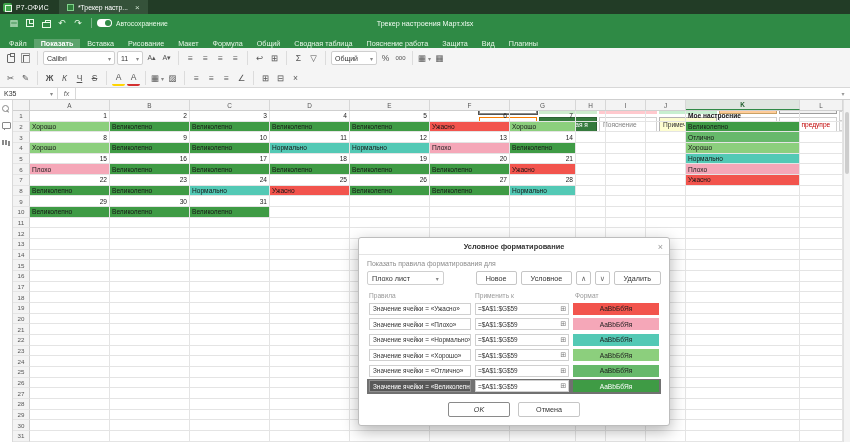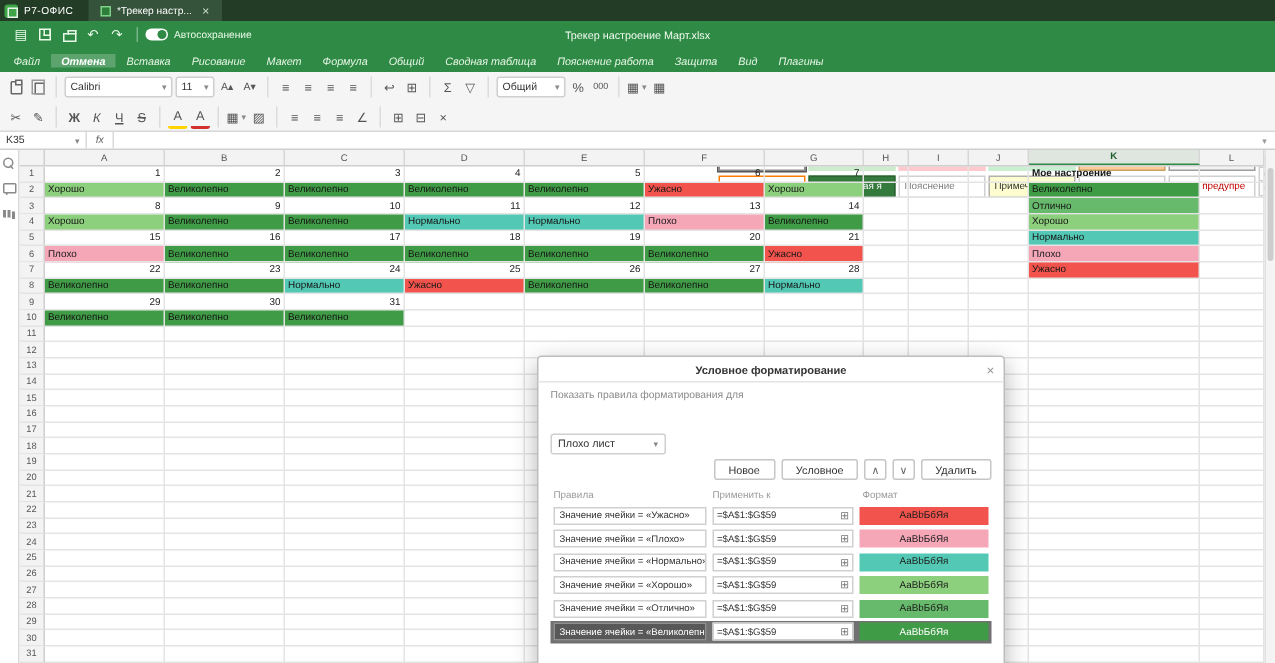--- a/index.html
+++ b/index.html
@@ -23,21 +23,21 @@
   .i-save::after { content:""; position:absolute; left:2px; top:0; width:3px; height:3px; border:1px solid #eafbe9; border-top:none; }
   .i-print { width:9px; height:6px; border:1px solid #eafbe9; position:relative; margin-top:3px; }
   .i-print::after { content:""; position:absolute; left:2px; top:-3px; width:4px; height:2px; border:1px solid #eafbe9; border-bottom:none; }
   .hd-sep { width:1px; height:10px; background:rgba(255,255,255,.35); margin:0 5px; }
   .toggle { width:15px; height:8px; background:#fff; border-radius:4px; position:relative; margin-right:4px; }
   .toggle::after { content:""; position:absolute; right:1px; top:1px; width:6px; height:6px; border-radius:50%; background:#2f8a45; }
   .autosave-label { font-size:6.8px; color:#eafbe9; }
   .doc-title { position:absolute; left:0; right:0; text-align:center; font-size:7.2px; color:#f2fcf2; pointer-events:none; }
 
   
-  .menubar { position:absolute; left:0; top:32px; right:0; height:16px; background:#2f8a45; display:flex; align-items:center; padding:0 2px;font-style:italic; }
+  .menubar { position:absolute; left:0; top:32px; right:0; height:16px; background:#2f8a45; display:flex; align-items:flex-end; padding:0 2px; }
   .menu-tab { display:flex; align-items:center; padding:0 7px; font-size:7.2px; color:#e6f6e6; white-space:nowrap; }
   .menu-tab.active { background:rgba(255,255,255,.22); color:#fff; font-weight:bold; }
 
   
   .toolbar { position:absolute; left:0; top:48px; right:0; height:40px; background:#f5f5f5; border-bottom:1px solid #d8d8d8; }
   .tb-row { height:20px; display:flex; align-items:center; padding:0 4px; gap:2px; }
   .tb-btn { min-width:13px; height:15px; display:flex; align-items:center; justify-content:center; color:#555; font-size:8.5px; border-radius:2px; white-space:nowrap; }
   .tb-sep { width:1px; height:14px; background:#dcdcdc; margin:0 3px; }
   .tb-select { height:14px; border:1px solid #cfcfcf; background:#fff; display:flex; align-items:center; justify-content:space-between; padding:0 3px; font-size:7px; color:#333; border-radius:2px; }
   .dd { color:#888; font-size:6px; margin-left:2px; }
@@ -93,21 +93,21 @@
   .vthumb { position:absolute; left:1px; top:12px; width:4px; height:62px; background:#cdcdcd; border-radius:2px; }
 
   
   .dialog { position:absolute; left:358px; top:237px; width:312px; background:#fff; border:1px solid #bdbdbd; border-radius:3px; box-shadow:0 5px 16px rgba(0,0,0,.3); z-index:20; font-size:7.2px; }
   .dlg-title { height:17px; display:flex; align-items:center; justify-content:center; font-weight:bold; font-size:7.4px; color:#333; border-bottom:1px solid #e4e4e4; position:relative; }
   .dlg-close { position:absolute; right:6px; top:0; height:17px; display:flex; align-items:center; color:#999; font-size:9px; }
   .dlg-body { padding:5px 8px 8px; }
   .dlg-label { color:#8b8b8b; font-size:6.9px; }
   .dlg-controls { display:flex; align-items:center; gap:4px; margin-top:4px; }
   .dlg-select { width:86px; height:14px; border:1px solid #cfcfcf; border-radius:2px; display:flex; align-items:center; justify-content:space-between; padding:0 4px; color:#333; background:#fff; }
-  .dlg-btn { height:14px; border:1px solid #c6c6c6; border-radius:2px; background:#fff; display:flex; align-items:center; justify-content:center; padding:0 9px; color:#333; white-space:nowrap;margin-top:35px; }
+  .dlg-btn { height:14px; border:1px solid #c6c6c6; border-radius:2px; background:#fff; display:flex; align-items:center; justify-content:center; padding:0 9px; color:#333; white-space:nowrap; }
   .dlg-btn.small { padding:0 4px; min-width:14px; color:#666; }
   .btn-new { margin-left:28px; }
   .btn-delete { margin-left:auto; }
   .rules-header { display:flex; margin:7px 0 2px; font-size:6.6px; color:#9a9a9a; }
   .rh-rule { width:108px; padding-left:2px; }
   .rh-range { width:100px; }
   .rh-format { flex:1; }
   .rules-list { display:flex; flex-direction:column; }
   .rule-row { display:flex; align-items:center; gap:4px; height:15.5px; padding:0 2px; }
   .rule-box { width:102px; height:12px; border:1px solid #d0d0d0; display:flex; align-items:center; padding:0 3px; font-size:6.4px; white-space:nowrap; overflow:hidden; background:#fff; color:#333; }
@@ -141,26 +141,26 @@
         <span class="i-save"></span>
       </span>
     <span class="hd-btn">
         <span class="i-print"></span>
       </span>
     <span class="hd-btn">↶</span>
     <span class="hd-btn">↷</span>
     <span class="hd-sep"></span>
     <span class="toggle"></span>
     <span class="autosave-label">Автосохранение</span>
-    <span class="doc-title">Трекер настроение Март.xlsx</span>
+    <span class="doc-title">Трекер настроения Март.xlsx</span>
   </div>
 
   <div class="menubar" id="menu-tabs">
       <div class="menu-tab">Файл</div>
-      <div class="menu-tab active">Отмена</div>
+      <div class="menu-tab active">Показать</div>
       <div class="menu-tab">Вставка</div>
       <div class="menu-tab">Рисование</div>
       <div class="menu-tab">Макет</div>
       <div class="menu-tab">Формула</div>
       <div class="menu-tab">Общий</div>
       <div class="menu-tab">Сводная таблица</div>
       <div class="menu-tab">Пояснение работа</div>
       <div class="menu-tab">Защита</div>
       <div class="menu-tab">Вид</div>
       <div class="menu-tab">Плагины</div>

